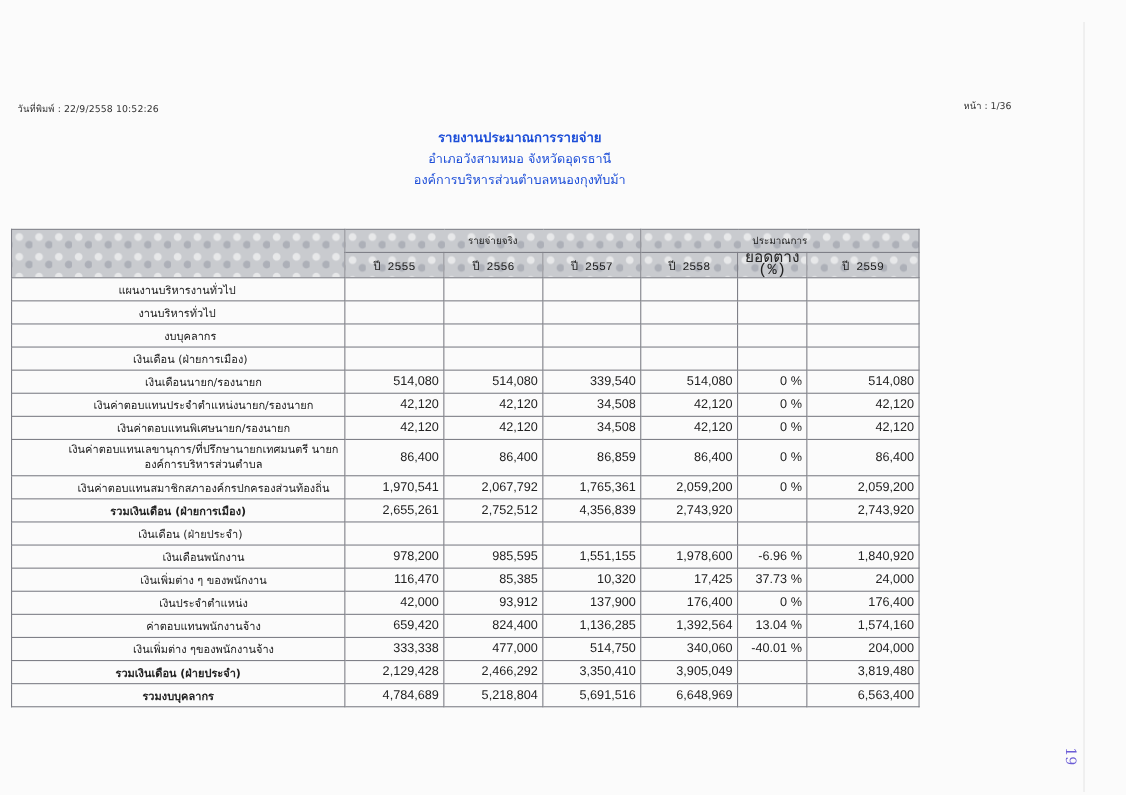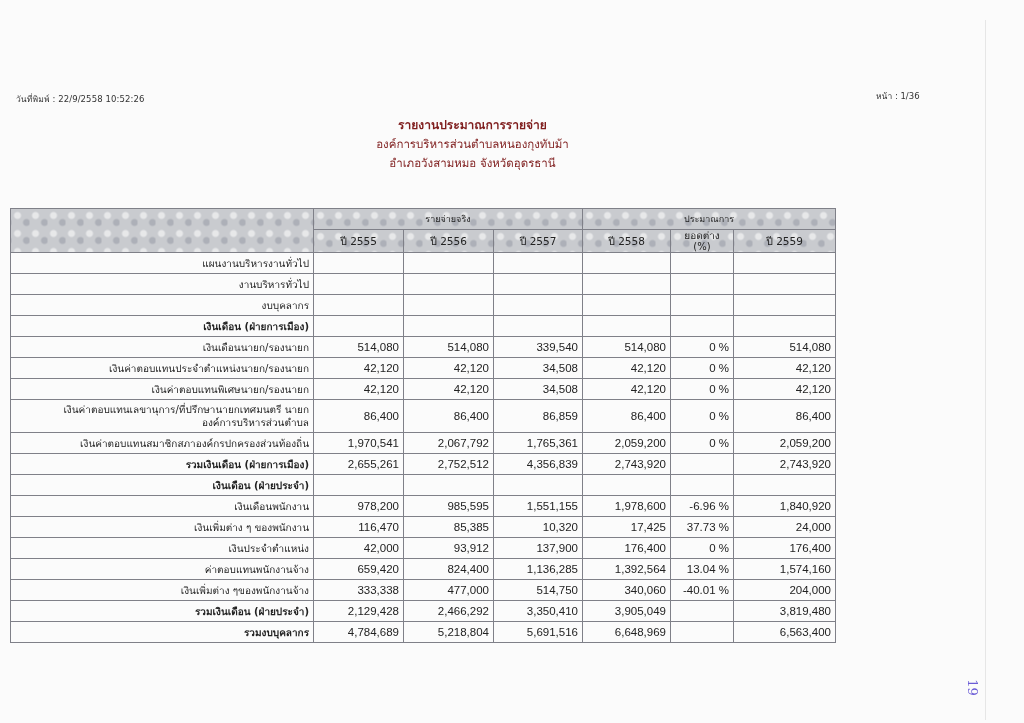--- a/index.html
+++ b/index.html
@@ -16,21 +16,21 @@
   }
   .print-date {
     position: absolute; left: 16px; top: 92px; font-size: 8.5px; color: #333;
     letter-spacing: 0.1px;
   }
   .page-no {
     position: absolute; left: 876px; top: 89px; font-size: 8.5px; color: #333;
   }
   .title-block {
     position: absolute; left: 300px; top: 116px; width: 345px; text-align: center;
-    color: #7f1d1d;
+    color: #1d4ed8;
   }
   .title-block div { font-size: 11.5px; line-height: 19px; }
   .title-block .t1 { font-weight: bold; font-size: 12px; }
 
   table.budget {
     position: absolute; left: 10px; top: 208px;
     border-collapse: collapse;
     font-size: 10px;
     table-layout: fixed;
   }
@@ -44,51 +44,51 @@
   table.budget th {
     font-weight: normal;
     background-color: #c9cbcf;
     background-image:
       radial-gradient(circle at 6px 6px, rgba(255,255,255,0.55) 0 3px, transparent 4px),
       radial-gradient(circle at 15px 13px, rgba(120,125,140,0.35) 0 3px, transparent 4px);
     background-size: 18px 18px;
     color: #222;
   }
   th.group { height: 22px; font-size: 9px; }
-  th.year { height: 30px; font-size: 10.5px; }
-  th.pct { font-size: 10px; line-height: 11px; }
-  td.lbl { text-align: right; }
+  th.year { height: 30px; font-size: 10.5px; font-family: Liberation Mono, monospace; }
+  th.pct { font-size: 14px; line-height: 11px; }
+  td.lbl { text-align: center; }
   td.num { text-align: right; font-family: "Liberation Sans", sans-serif; font-size: 11.5px; }
   td.pct { text-align: right; font-family: "Liberation Sans", sans-serif; font-size: 11.5px; }
   .lvl0 { padding-left: 2px !important; }
   .lvl1 { padding-left: 26px !important; border-radius: 10px; }
   .lvl2 { padding-left: 50px !important; margin-top: 42px; }
-  .bold { font-weight: bold; }
+  .bold { font-weight: normal; }
   .total { text-align: right; font-weight: bold; }
   tr.tall td { height: 32px; }
   td.lbl .wrap { white-space: normal; line-height: 13px; display: block; }
 
   .handwriting {
     position: absolute; left: 964px; top: 680px;
     color: #6b5cd6; font-size: 13px; transform: rotate(90deg);
     font-family: "DejaVu Serif", serif;
   }
 </style>
 </head>
 <body>
 
 <div class="page-edge"></div>
 
 <div class="print-date">วันที่พิมพ์ : 22/9/2558  10:52:26</div>
 <div class="page-no">หน้า : 1/36</div>
 
 <div class="title-block">
   <div class="t1">รายงานประมาณการรายจ่าย</div>
+  <div>อำเภอวังสามหมอ    จังหวัดอุดรธานี</div>
   <div>องค์การบริหารส่วนตำบลหนองกุงทับม้า</div>
-  <div>อำเภอวังสามหมอ    จังหวัดอุดรธานี</div>
 </div>
 
 <table class="budget">
   <colgroup>
     <col style="width:303px">
     <col style="width:90px">
     <col style="width:90px">
     <col style="width:89px">
     <col style="width:88px">
     <col style="width:63px">

